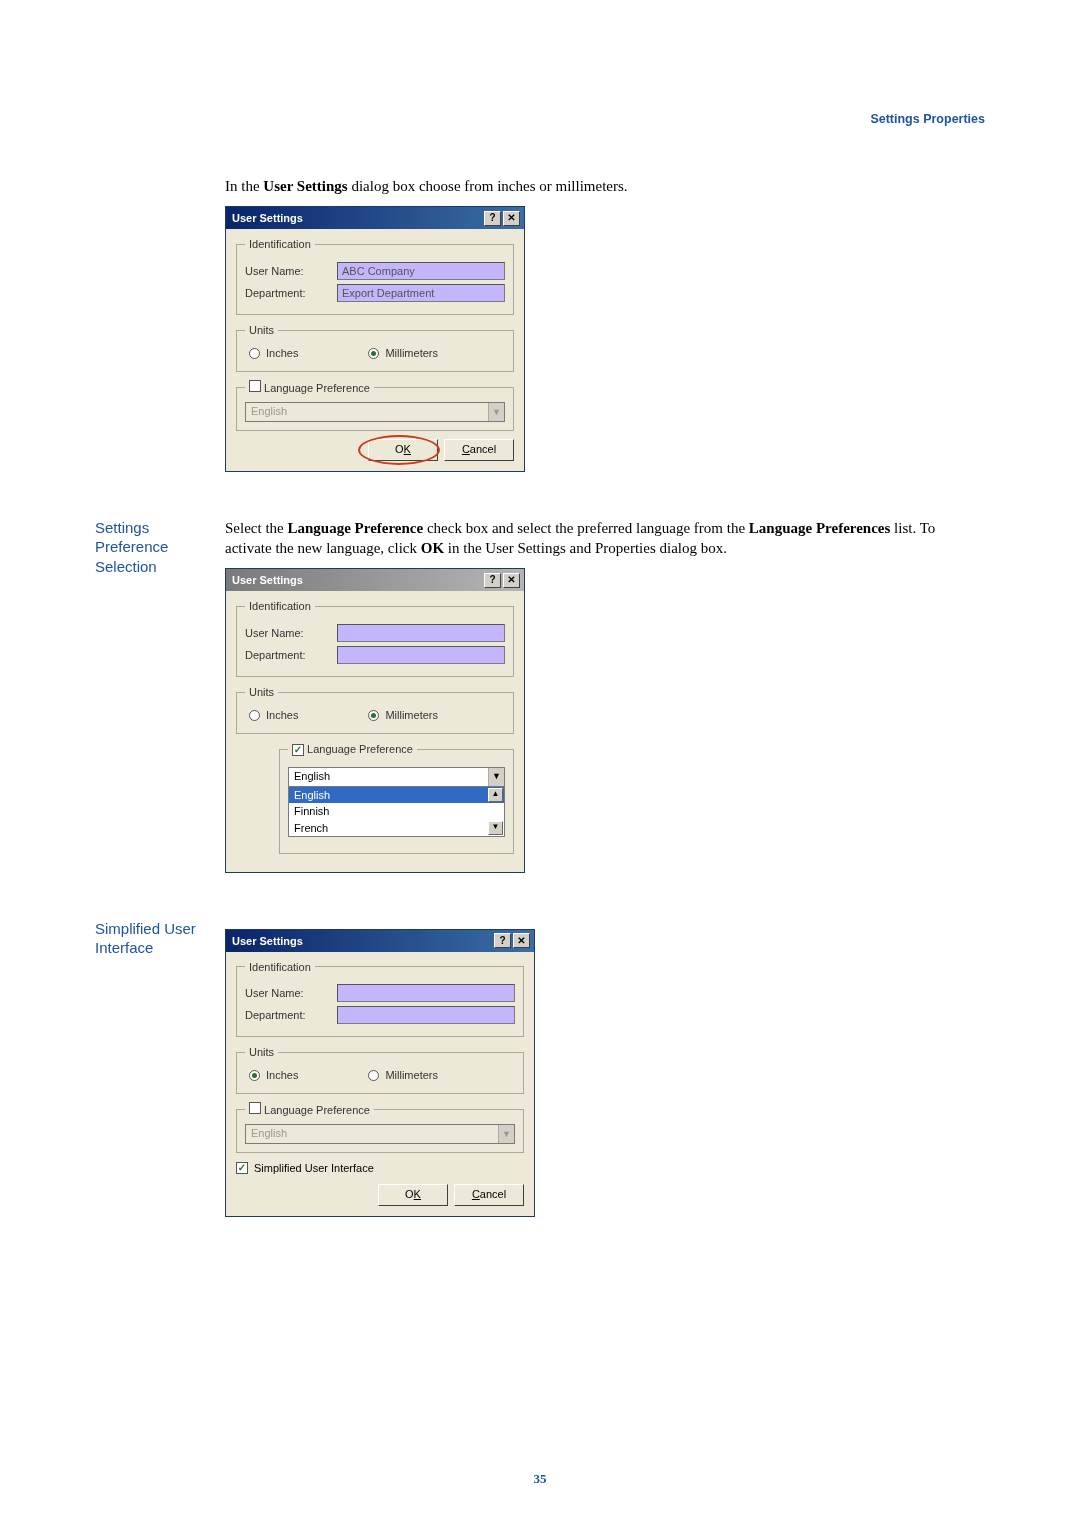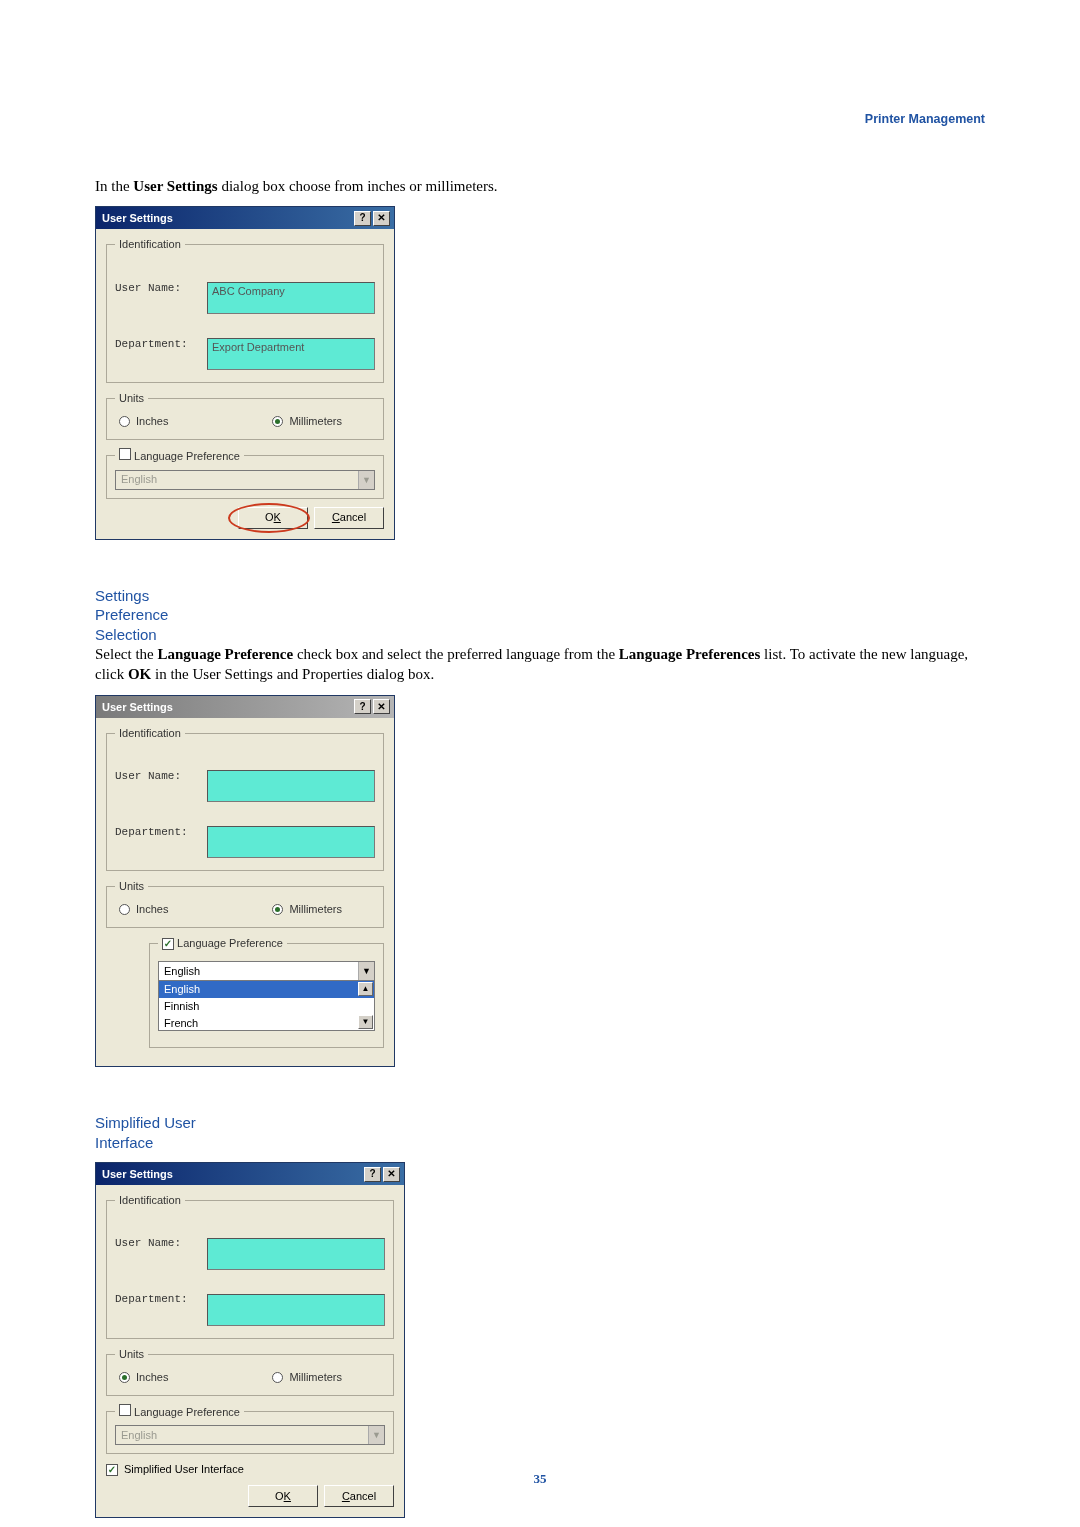--- a/index.html
+++ b/index.html
@@ -19,21 +19,20 @@
     text-align: right;
     color: #2053a3;
     font-family: Arial, Helvetica, sans-serif;
     font-weight: bold;
     font-size: 12.5px;
     margin-bottom: 50px;
   }
   .section {
     display: flex;
     margin-bottom: 28px;
-    flex-direction: column;
   }
   .left-col {
     width: 130px;
     flex-shrink: 0;
     color: #2053a3;
     font-family: Arial, Helvetica, sans-serif;
     font-size: 15px;
     line-height: 1.3;
     padding-right: 8px;
   }
@@ -85,32 +84,31 @@
     margin-bottom: 8px;
     padding: 6px 8px 8px 8px;
     position: relative;
   }
   fieldset.grp legend {
     font-size: 11px;
     padding: 0 4px;
     color: #333;
   }
   .field-row { display: flex; align-items: center; margin: 4px 0; }
-  .field-row .lbl { width: 92px; color: #333; font-family: Liberation Mono, monospace; }
+  .field-row .lbl { width: 92px; color: #333; }
   .field-row .tbox {
     flex: 1;
     border: 1px solid #7a7a7a;
     border-top-color: #555; border-left-color: #555;
-    background: #5eead4;
-    height: 32px; line-height: 16px;
+    background: #c4b5fd;
+    height: 18px; line-height: 16px;
     padding: 0 4px;
     color: #555;
-    margin-top: 20px;
-  }
-  .units-row { display: flex; gap: 104px; padding: 2px 4px; align-items: flex-start; }
+  }
+  .units-row { display: flex; gap: 70px; padding: 2px 4px; align-items: flex-start; }
   .radio { display: flex; align-items: center; gap: 6px; color: #333; }
   .radio .dot {
     width: 11px; height: 11px; border-radius: 50%;
     border: 1px solid #555; background: #fff;
     display: inline-flex; align-items: center; justify-content: center;
   }
   .radio.selected .dot::after {
     content: ""; width: 5px; height: 5px; background: #2b6f2b; border-radius: 50%;
   }
   .chk-row { display: flex; align-items: center; gap: 6px; margin-bottom: 6px; }
@@ -170,21 +168,21 @@
     color: #2053a3;
     font-family: Liberation Serif, serif;
     font-weight: bold;
     font-size: 13px;
   }
 </style>
 </head>
 <body>
 
 <div class="page">
-  <div class="header-right">Printer Management</div>
+  <div class="header-right">Settings Properties</div>
 
   <div class="section">
     <div class="left-col"></div>
     <div class="right-col">
       <p>
         <span>In the </span><span class="bold">User Settings</span><span> dialog box choose from inches or millimeters.</span>
       </p>
 
       <div class="dialog" style="position:relative;">
         <div class="titlebar">

